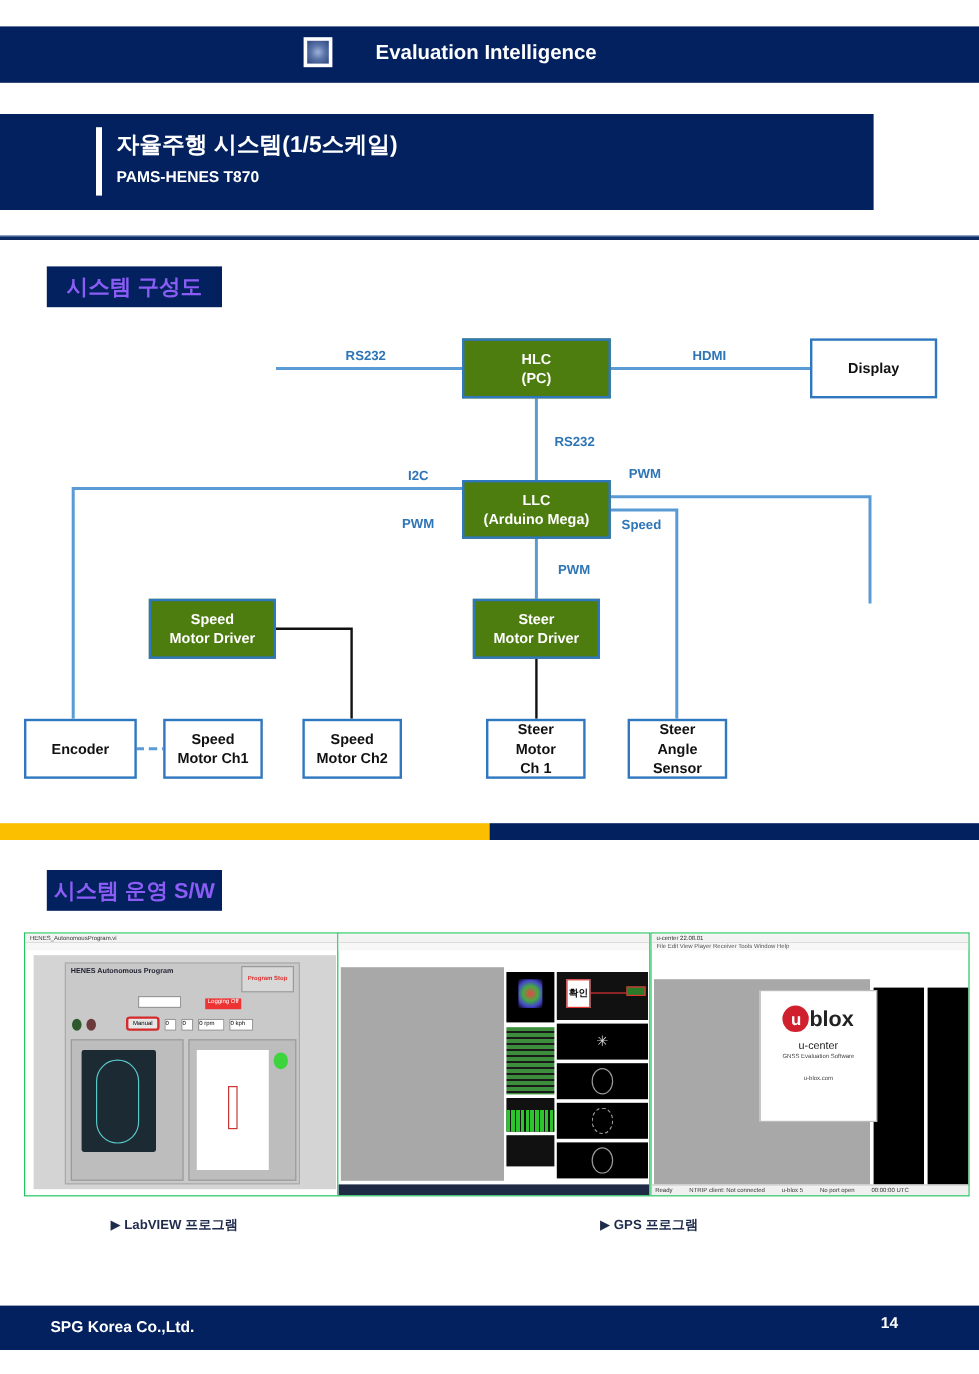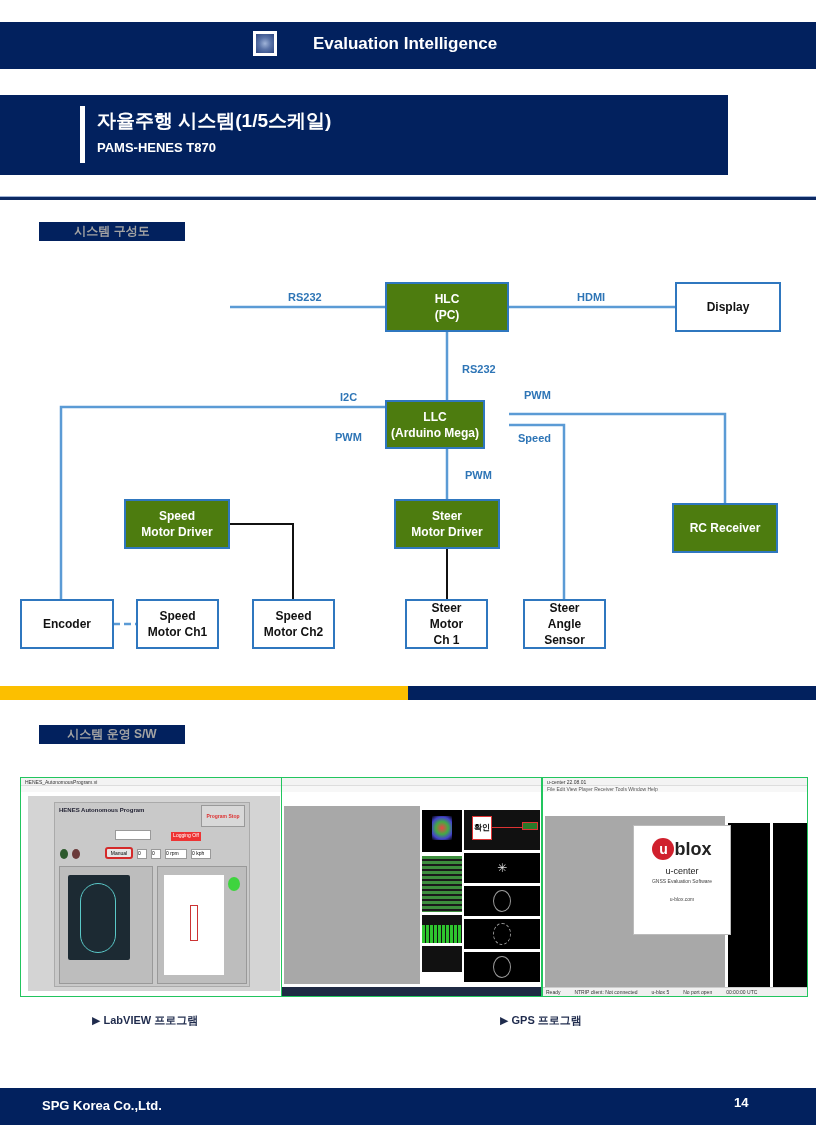--- a/index.html
+++ b/index.html
@@ -8,21 +8,21 @@
   .navy{background:#02215e}
   #topbar{position:absolute;left:0;top:22px;width:816px;height:47px;display:flex;align-items:center}
   #topbar .logo{position:absolute;left:253px;top:9px;width:24px;height:25px;background:#fff;padding:3px}
   #topbar .logo span{display:block;width:100%;height:100%;background:radial-gradient(circle,#9fb3d8 0%,#5b74a8 45%,#2d4680 100%)}
   #topbar .title{position:absolute;left:313px;top:12px;color:#fff;font-size:17px;font-weight:bold}
   #titlebar{position:absolute;left:0;top:95px;width:728px;height:80px}
   #titlebar .bar{position:absolute;left:80px;top:11px;width:5px;height:57px;background:#fff}
   #titlebar .h1{position:absolute;left:97px;top:13px;color:#fff;font-size:19px;font-weight:bold}
   #titlebar .h2{position:absolute;left:97px;top:45px;color:#fff;font-size:13px;font-weight:bold}
   #rule{position:absolute;left:0;top:196px;width:816px;height:4px;background:#0d2a63;border-top:1px solid #9fb3d6}
-  .sec{position:absolute;height:19px;color:#a3a3a3;font-size:12px;font-weight:bold;display:flex;align-items:center;justify-content:center}
+  .sec{position:absolute;height:34px;color:#8b5cf6;font-size:18px;font-weight:bold;display:flex;align-items:center;justify-content:center}
   #sec1{left:39px;top:222px;width:146px}
   #sec2{left:39px;top:725px;width:146px}
   #diagram{position:absolute;left:0;top:270px;width:816px;height:400px}
   .box{position:absolute;display:flex;align-items:center;justify-content:center;text-align:center;font-size:12px;font-weight:bold;line-height:16px;border:2px solid #2f77bf;white-space:pre-line}
   .box.light{background:#fff;color:#111}
   .box.dark{background:#4d7c0f;color:#fff;border-color:#2f77bf}
   .lbl{position:absolute;color:#2e75b6;font-size:11px;font-weight:bold}
   #split{position:absolute;left:0;top:686px;width:816px;height:14px}
   #split .y{position:absolute;left:0;top:0;width:408px;height:14px;background:#fcbf00}
   #split .n{position:absolute;left:408px;top:0;width:408px;height:14px;background:#02215e}
@@ -68,27 +68,26 @@
     </g>
     <g stroke="#111" stroke-width="2" fill="none">
       <polyline points="230,254 293,254 293,329"></polyline>
       <line x1="447" y1="279" x2="447" y2="329"></line>
     </g>
   </svg>
 
   <div class="box dark" style="left:385px;top:12px;width:124px;height:50px">HLC
 (PC)</div>
   <div class="box light" style="left:675px;top:12px;width:106px;height:50px">Display</div>
-  <div class="box dark" style="left:385px;top:130px;width:100px;height:49px">LLC
+  <div class="box dark" style="left:385px;top:130px;width:124px;height:49px">LLC
 (Arduino Mega)</div>
   <div class="box dark" style="left:124px;top:229px;width:106px;height:50px">Speed
 Motor Driver</div>
   <div class="box dark" style="left:394px;top:229px;width:106px;height:50px">Steer
 Motor Driver</div>
-  <div class="box dark" style="left:672px;top:233px;width:106px;height:50px">RC Receiver</div>
   <div class="box light" style="left:20px;top:329px;width:94px;height:50px">Encoder</div>
   <div class="box light" style="left:136px;top:329px;width:83px;height:50px">Speed
 Motor Ch1</div>
   <div class="box light" style="left:252px;top:329px;width:83px;height:50px">Speed
 Motor Ch2</div>
   <div class="box light" style="left:405px;top:329px;width:83px;height:50px">Steer
 Motor
 Ch 1</div>
   <div class="box light" style="left:523px;top:329px;width:83px;height:50px">Steer
 Angle

